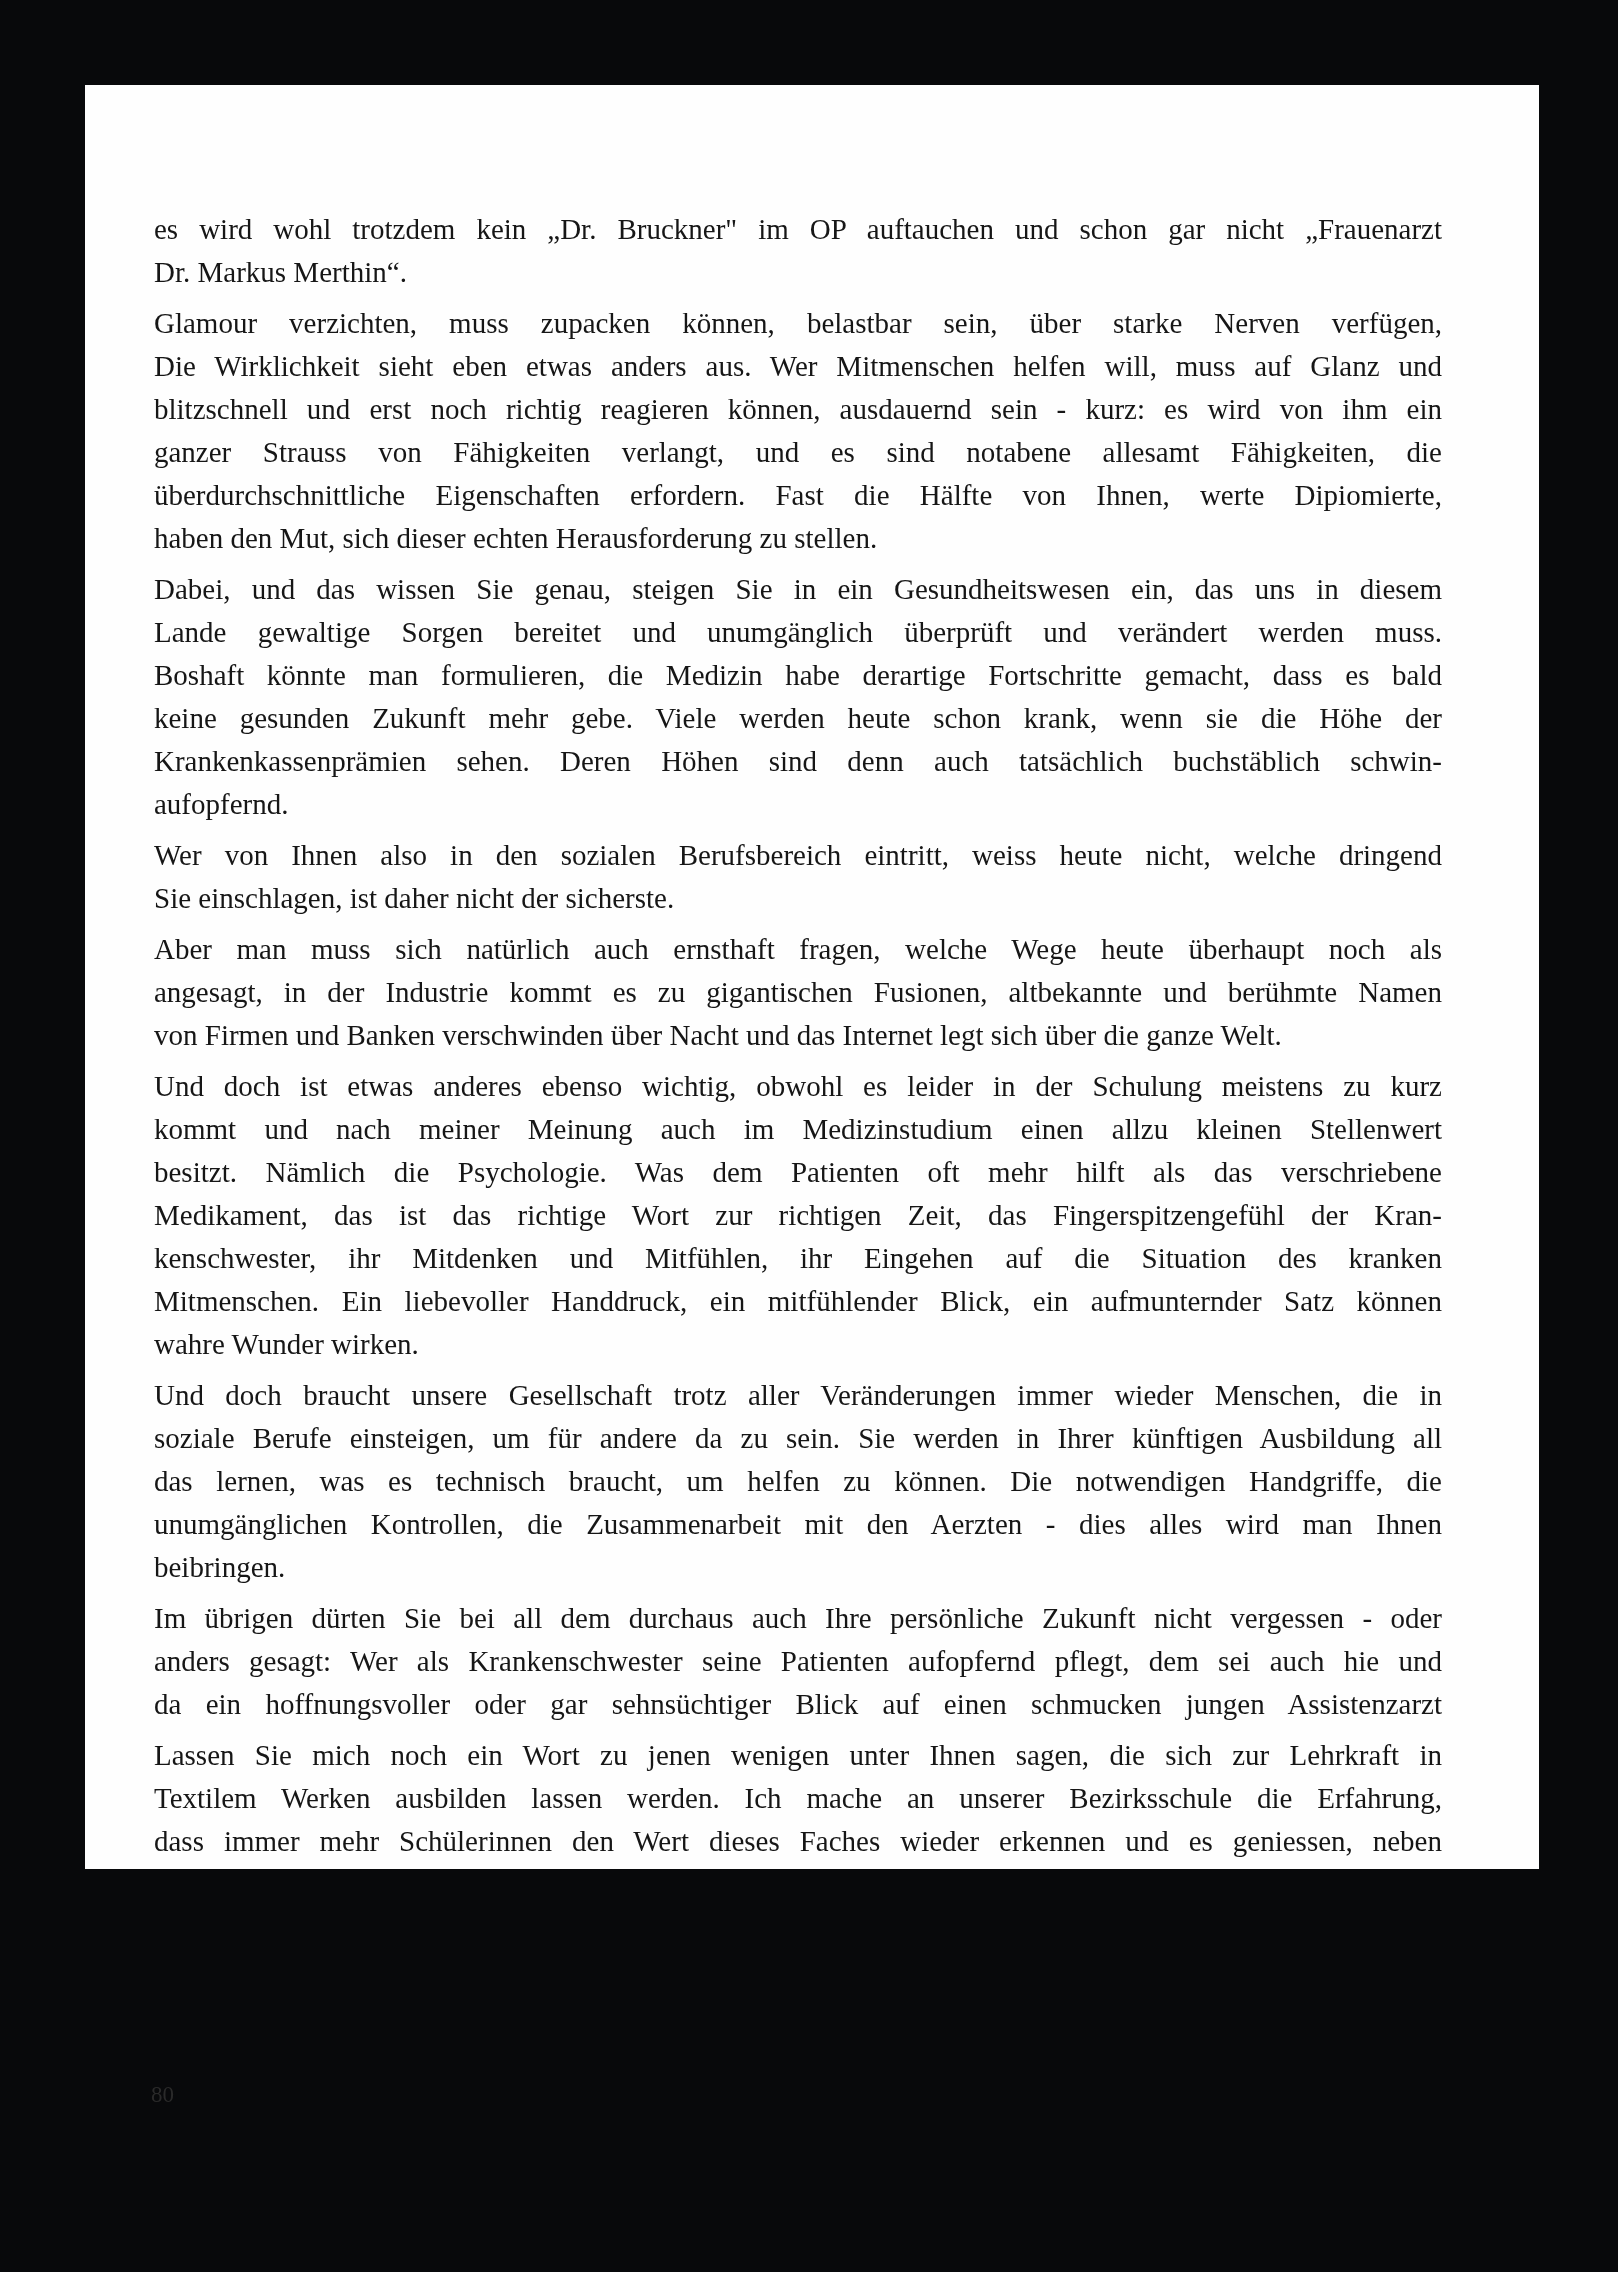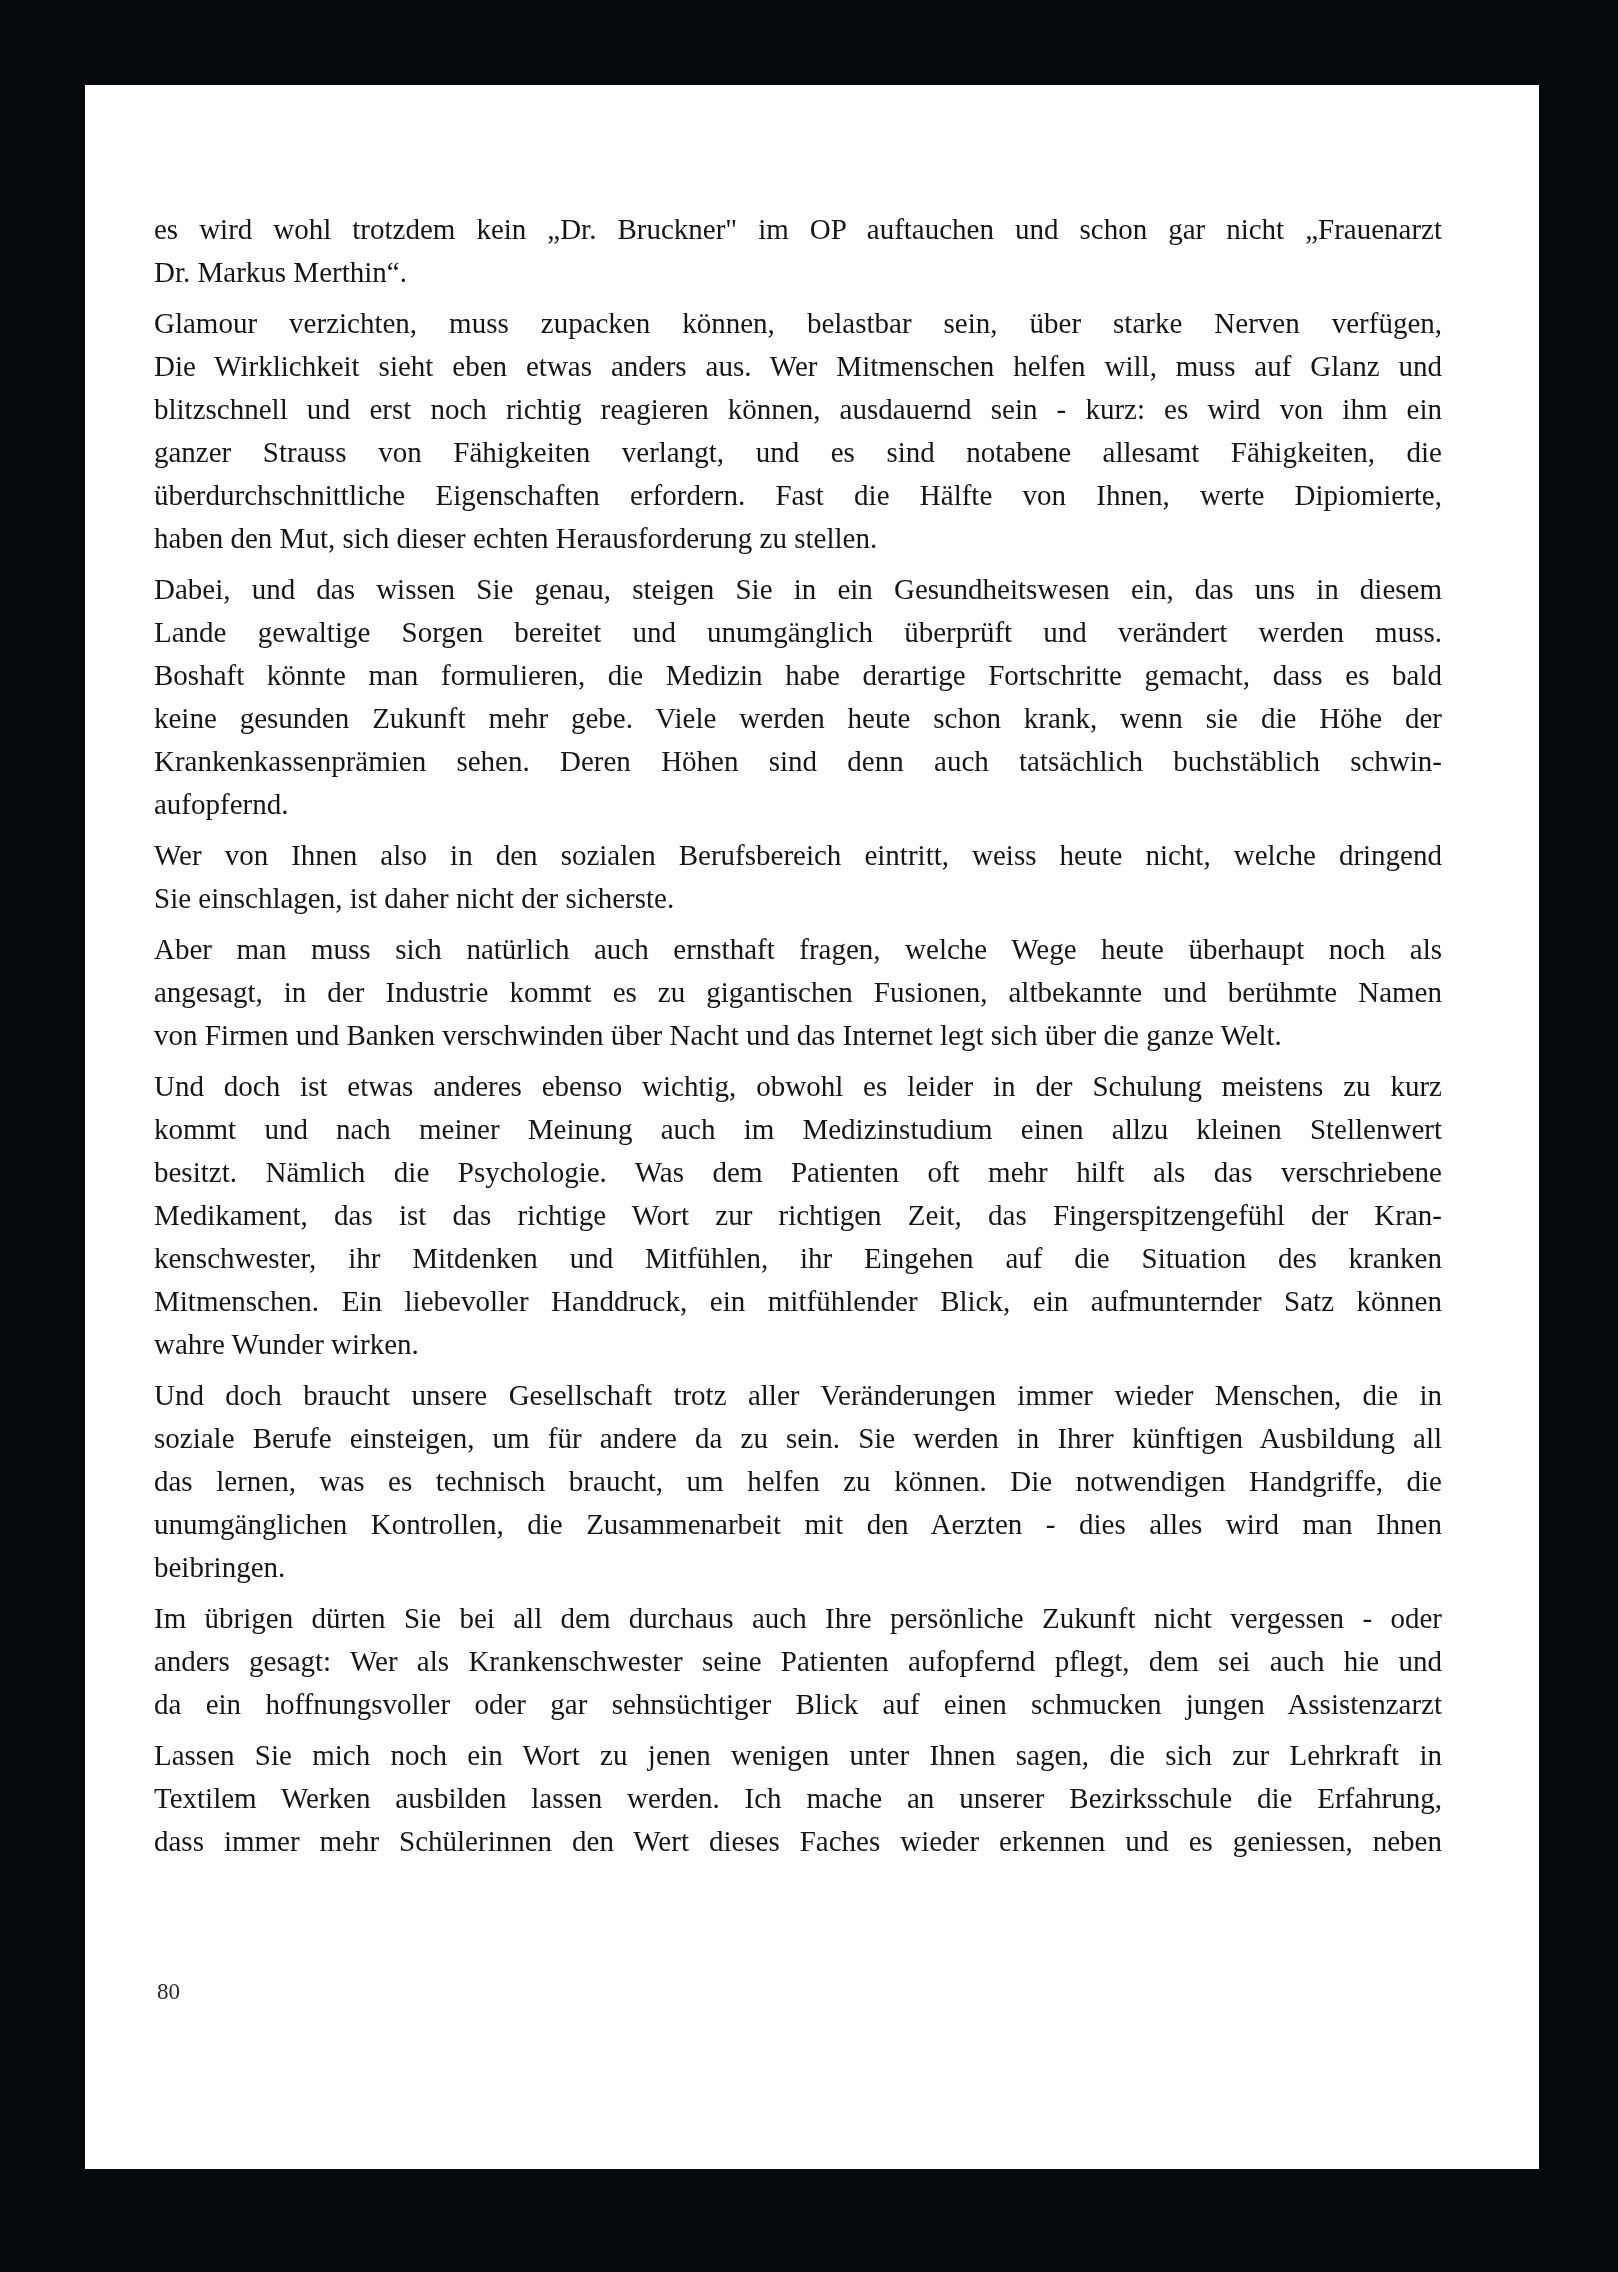--- a/index.html
+++ b/index.html
@@ -5,21 +5,21 @@
   html, body { margin: 0; padding: 0; }
   body {
     width: 1619px; height: 2273px;
     background: #08090b;
     position: relative;
     overflow: hidden;
   }
   .page {
     position: absolute;
     left: 85px; top: 85px;
-    width: 1454px; height: 2084px;
+    width: 1454px; height: 1784px;
     background: #fefefe;
   }
   .text-block {
     position: absolute;
     left: 69px;            
     top: 123px;            
     width: 1288px;
     font-family: "Liberation Serif", "DejaVu Serif", serif;
     font-size: 29px;
     color: #161616;
@@ -30,25 +30,24 @@
     height: 43px;
     line-height: 43px;
     white-space: nowrap;
     text-align: justify;
     text-align-last: justify;
   }
   .line.last { text-align-last: left; }
   .page-number {
     position: absolute;
     left: 66px;            
-    top: 1894px;
+    top: 1997px;
     font-family: "Liberation Serif", "DejaVu Serif", serif;
     font-size: 23px;
     color: #2a2a2a;
-    margin-left: 6px;
   }
 </style>
 </head>
 <body>
 
 <div class="page">
   <div class="text-block" id="text-block">
       <div class="para">
         <span class="line">es wird wohl trotzdem kein „Dr. Bruckner" im OP auftauchen und schon gar nicht „Frauenarzt</span>
         <span class="line last">Dr. Markus Merthin“.</span>

